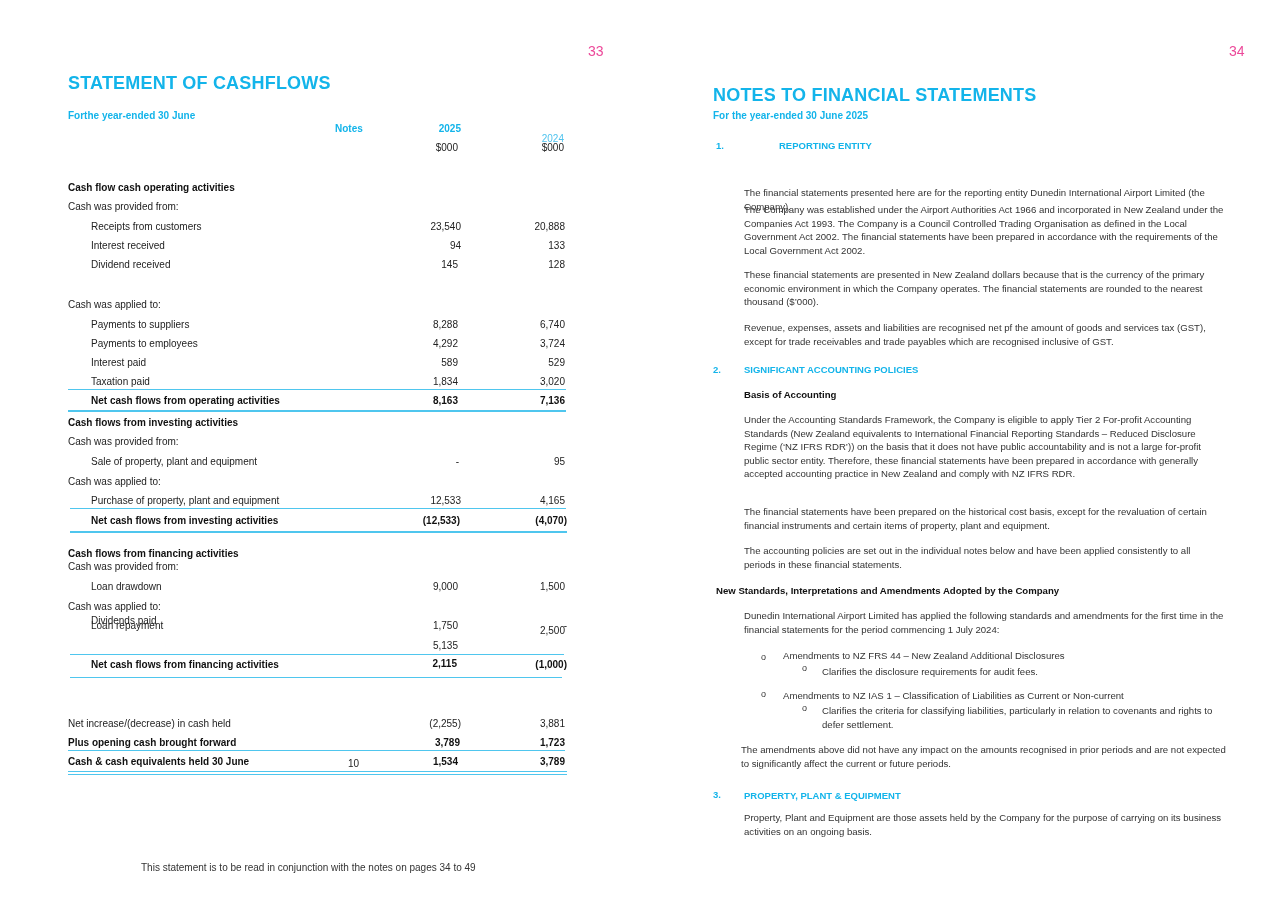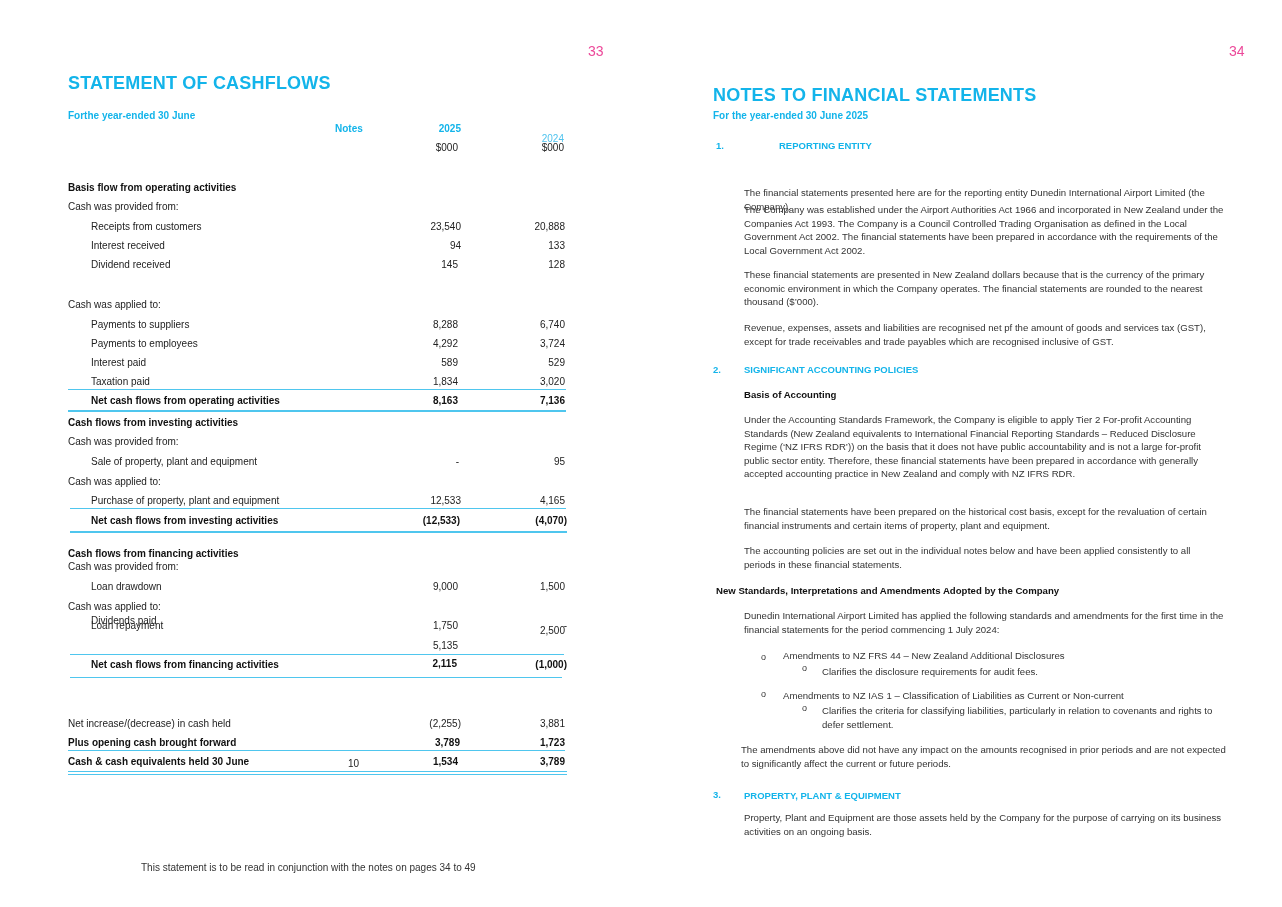--- a/index.html
+++ b/index.html
@@ -30,21 +30,21 @@
   <div class="abs pnum" style="left:588px;top:43px;">33</div>
   <div class="abs title" style="left:68px;top:73px;">STATEMENT OF CASHFLOWS</div>
   <div class="abs sub" style="left:68px;top:110px;">Forthe year-ended 30 June</div>
 
   <div class="abs hdr-notes" style="left:335px;top:123px;">Notes</div>
   <div class="abs hdr-2025 num" style="left:381px;top:123px;">2025</div>
   <div class="abs hdr-2024 num" style="left:484px;top:123px;margin-top:10px;">2024</div>
   <div class="abs cf num" style="left:378px;top:142px;">$000</div>
   <div class="abs cf num" style="left:484px;top:142px;">$000</div>
 
-  <div class="abs cf b" style="left:68px;top:182px;">Basis flow from operating activities</div>
+  <div class="abs cf b" style="left:68px;top:182px;">Cash flow cash operating activities</div>
   <div class="abs cf" style="left:68px;top:201px;">Cash was provided from:</div>
 
   <div>
     <div class="abs cf" style="left:91px;top:221px;">Receipts from customers</div>
     <div class="abs cf num" style="left:381px;top:221px;">23,540</div>
     <div class="abs cf num" style="left:485px;top:221px;">20,888</div>
   </div>
   <div>
     <div class="abs cf" style="left:91px;top:240px;">Interest received</div>
     <div class="abs cf num" style="left:381px;top:240px;">94</div>

